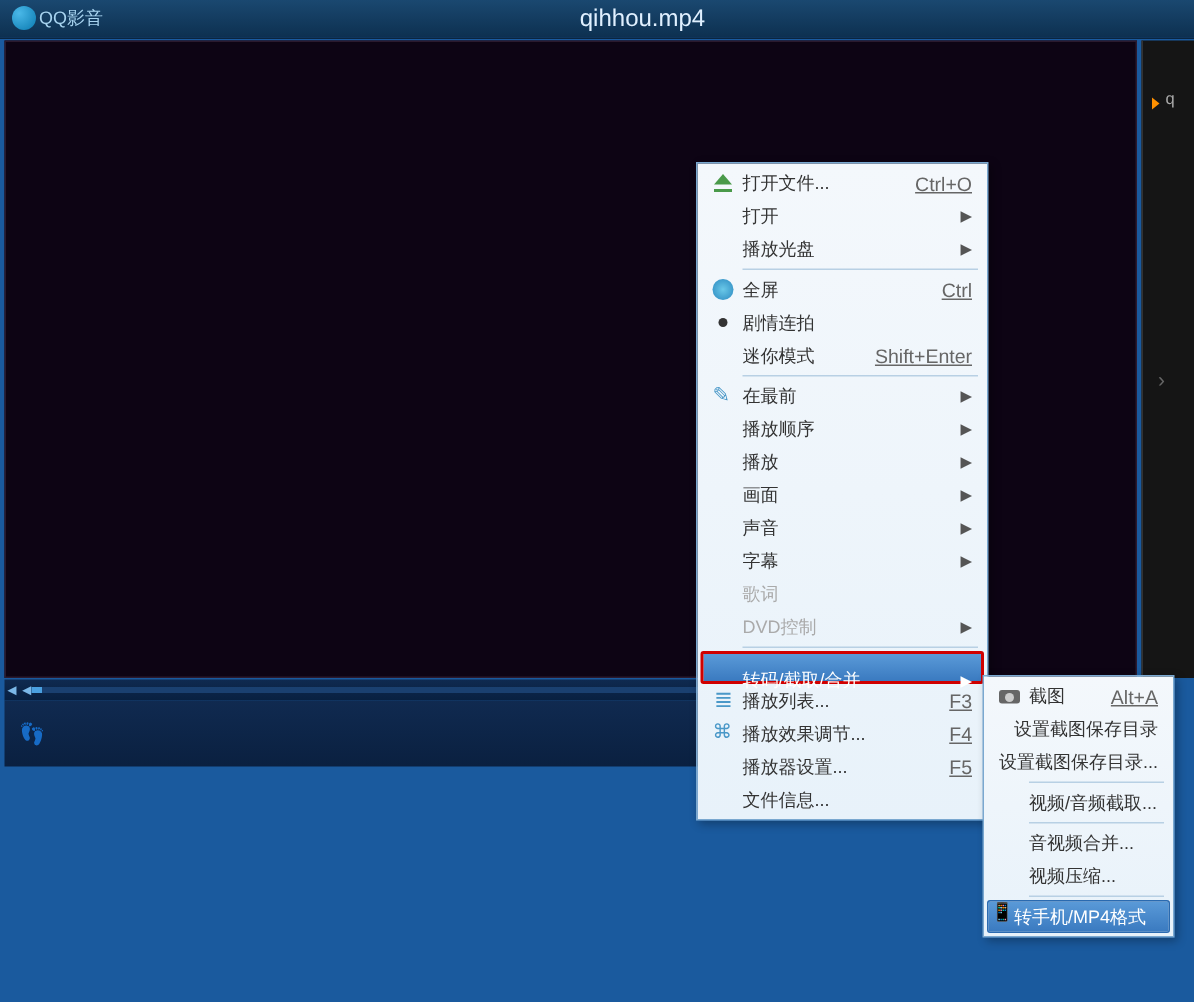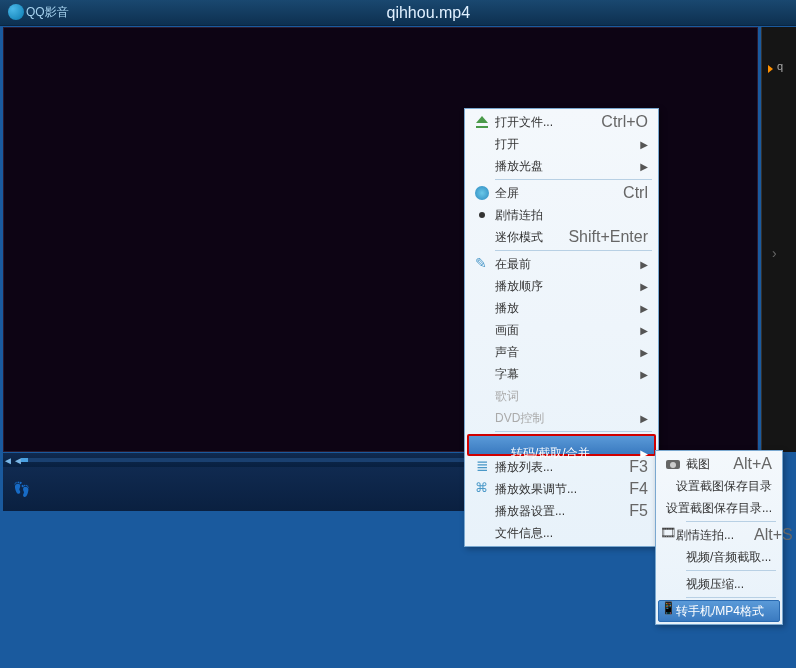--- a/index.html
+++ b/index.html
@@ -96,24 +96,24 @@
     font-size: 12px;
     color: #333;
   }
   .menu .row {
     display: flex; align-items: center;
     height: 22px;
     padding: 0 8px 0 2px;
     position: relative;
   }
   .menu .row.hover { background: linear-gradient(to bottom, #5a9ad8, #3a7ac0); color: #fff; border: 1px solid #2a6ab0; padding: 0 22px 0 1px; border-radius: 2px; }
-  .menu .row.highlighted { border: 2px solid #d00000; padding: 17px 6px 0 0; gap: 16px; }
+  .menu .row.highlighted { border: 2px solid #d00000; padding: 17px 6px 0 0; }
   .menu .iconcell { width: 26px; display: flex; align-items: center; justify-content: center; }
   .menu .lbl { flex: 1; white-space: nowrap; }
-  .menu .hint { color: #666; font-size: 16px; margin-left: 20px; }
+  .menu .hint { color: #666; font-size: 13px; margin-left: 20px; text-decoration: underline; }
   .menu .arrow { color: #555; font-size: 10px; margin-left: 20px; }
   .menu .row.hover .arrow { color: #fff; }
   .menu .sep { height: 1px; background: #b8d0e4; margin: 2px 4px 2px 28px; }
   .menu .disabled { color: #aaa; }
   .menu .bullet {
     width: 6px; height: 6px; border-radius: 50%; background: #333; margin: 0 auto;
   }
 
   .ico { width: 16px; height: 16px; }
   .ico-up { position: relative; }
@@ -301,33 +301,30 @@
     <div class="row">
       <div class="iconcell"></div>
       <div class="lbl">设置截图保存目录</div>
     </div>
     <div class="row">
       <div class="iconcell"></div>
       <div class="lbl">设置截图保存目录...</div>
     </div>
     <div class="sep"></div>
     <div class="row">
-      <div class="iconcell">
-        <div class="ico ico-mov"></div>
-      </div>
-      <div class="lbl">剧情连拍...</div>
-      <div class="hint">Alt+S</div>
-    </div>
-    <div class="row">
       <div class="iconcell"></div>
       <div class="lbl">视频/音频截取...</div>
     </div>
     <div class="sep"></div>
     <div class="row">
       <div class="iconcell"></div>
+      <div class="lbl">音视频合并...</div>
+    </div>
+    <div class="row">
+      <div class="iconcell"></div>
       <div class="lbl">视频压缩...</div>
     </div>
     <div class="sep"></div>
     <div class="row hover">
       <div class="iconcell">
         <div class="ico ico-ph"></div>
       </div>
       <div class="lbl">转手机/MP4格式</div>
     </div>
   </div>

